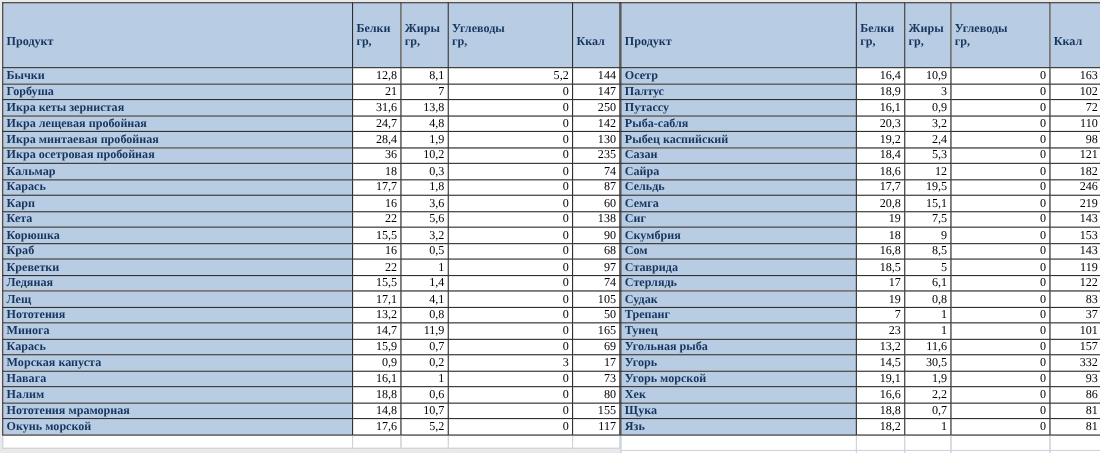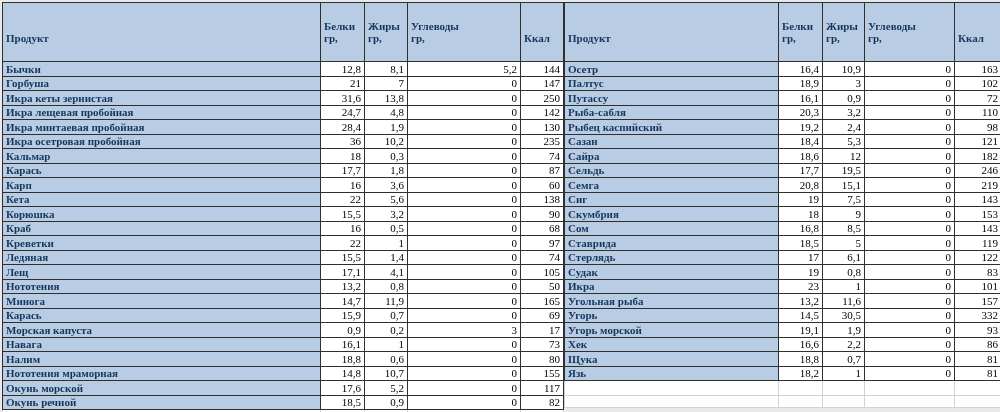--- a/index.html
+++ b/index.html
@@ -215,27 +215,20 @@
             <td class="num-cell">0</td>
             <td class="num-cell">155</td>
           </tr>
           <tr>
             <td class="product-cell">Окунь морской</td>
             <td class="num-cell">17,6</td>
             <td class="num-cell">5,2</td>
             <td class="num-cell">0</td>
             <td class="num-cell">117</td>
           </tr>
-          <tr>
-            <td class="product-cell">Окунь речной</td>
-            <td class="num-cell">18,5</td>
-            <td class="num-cell">0,9</td>
-            <td class="num-cell">0</td>
-            <td class="num-cell">82</td>
-          </tr>
         </tbody>
       <tbody>
         <tr class="ghost-row">
           <td></td>
           <td></td>
           <td></td>
           <td></td>
           <td></td>
         </tr>
       </tbody>
@@ -361,21 +354,28 @@
             <td class="num-cell">122</td>
           </tr>
           <tr>
             <td class="product-cell">Судак</td>
             <td class="num-cell">19</td>
             <td class="num-cell">0,8</td>
             <td class="num-cell">0</td>
             <td class="num-cell">83</td>
           </tr>
           <tr>
-            <td class="product-cell">Икра</td>
+            <td class="product-cell">Трепанг</td>
+            <td class="num-cell">7</td>
+            <td class="num-cell">1</td>
+            <td class="num-cell">0</td>
+            <td class="num-cell">37</td>
+          </tr>
+          <tr>
+            <td class="product-cell">Тунец</td>
             <td class="num-cell">23</td>
             <td class="num-cell">1</td>
             <td class="num-cell">0</td>
             <td class="num-cell">101</td>
           </tr>
           <tr>
             <td class="product-cell">Угольная рыба</td>
             <td class="num-cell">13,2</td>
             <td class="num-cell">11,6</td>
             <td class="num-cell">0</td>

